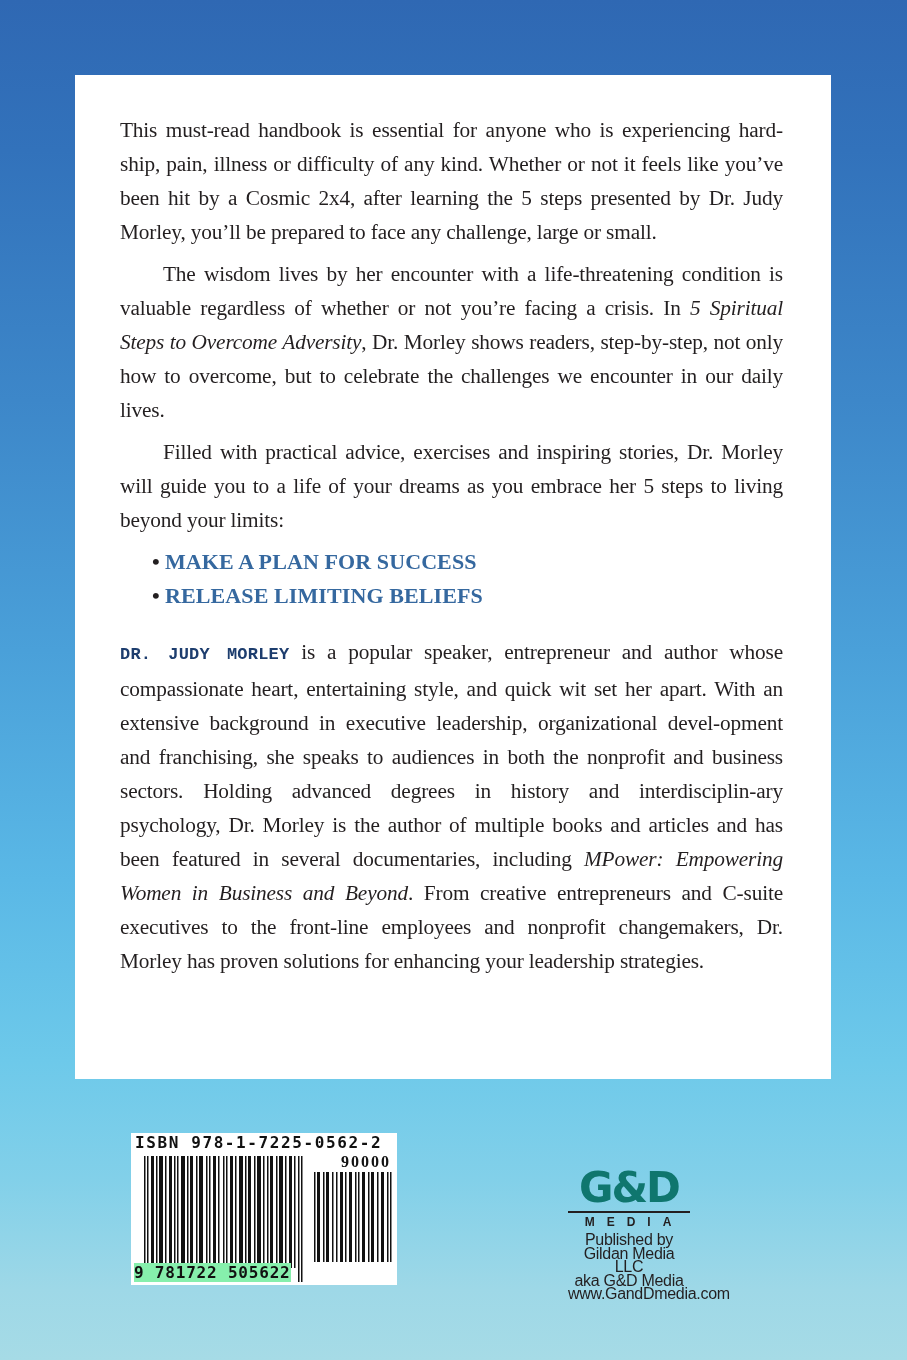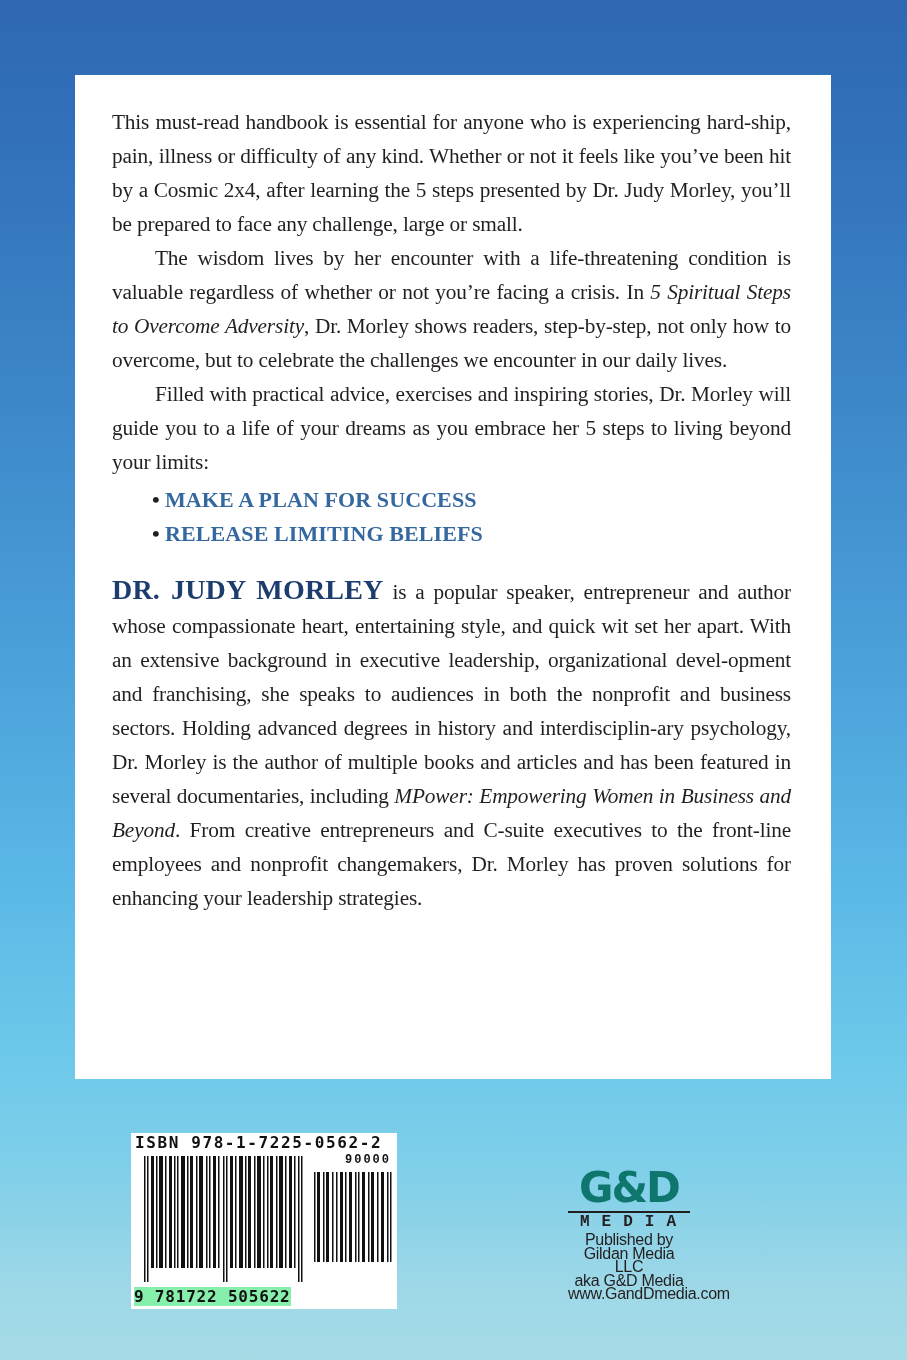--- a/index.html
+++ b/index.html
@@ -10,65 +10,65 @@
       #5ab8e6 880px, #6dc9ea 1060px, #82d0e9 1180px, #9ed8e7 1290px, #a6dbe6 1360px);
     font-family: "Liberation Serif", "DejaVu Serif", serif;
   }
   .panel {
     position: absolute; left: 75px; top: 75px; width: 756px; height: 1004px;
     background: #ffffff; box-sizing: border-box; padding: 30px 40px 0 37px;
   }
   .body-text {
     font-family: "Liberation Serif", serif;
     font-size: 21.3px; line-height: 34px; color: #231f20;
-    text-align: justify; margin: 0;
+    text-align: justify; margin: 8px;
     letter-spacing: -0.15px;
   }
   .body-text.indent { text-indent: 43px; }
   .steps { list-style: none; margin: 4px 0 0 0; padding: 0 0 0 40px; }
   .steps li {
     font-family: "Liberation Serif", serif; font-weight: bold;
     font-size: 22px; line-height: 34px; color: #35689f; letter-spacing: 0.1px;
   }
   .bullet { color: #231f20; display: inline-block; width: 13px; font-size: 22px; }
   .bio { margin-top: 22px; }
   .author-name {
-    font-family: Liberation Serif, serif; font-weight: bold;
-    font-size: 28px; color: #1d3d6e; letter-spacing: 0.2px;
+    font-family: Liberation Mono, monospace; font-weight: bold;
+    font-size: 17px; color: #1d3d6e; letter-spacing: 0.2px;
   }
   i { font-style: italic; }
 
   .barcode-box {
-    position: absolute; left: 131px; top: 1133px; width: 266px; height: 176px;
+    position: absolute; left: 131px; top: 1133px; width: 266px; height: 152px;
     background: #fff;
   }
   .isbn-top {
     position: absolute; left: 4px; top: 0px; font-family: "DejaVu Sans Mono", monospace;
     font-size: 16px; color: #111; letter-spacing: 1.6px; white-space: nowrap; font-weight: bold;
   }
   .price-code {
-    position: absolute; right: 6px; top: 20px; font-family: Liberation Mono, monospace;
-    font-size: 12px; color: #111; letter-spacing: 2px; font-weight: bold;
+    position: absolute; right: 6px; top: 20px; font-family: Liberation Serif, serif;
+    font-size: 16px; color: #111; letter-spacing: 2px; font-weight: bold;
   }
   .ean-digits {
     position: absolute; left: 3px; bottom: 3px; font-family: "DejaVu Sans Mono", monospace;
     font-size: 16px; color: #111; letter-spacing: 0.8px; background: #86efac; font-weight: bold;
     white-space: pre;
   }
   .bars-main { position: absolute; left: 13px; top: 23px; width: 164px; height: 126px; }
   .bars-add { position: absolute; left: 183px; top: 39px; width: 78px; height: 90px; }
 
   .publisher { position: absolute; left: 568px; top: 1168px; width: 122px; text-align: center; }
   .logo-gd {
     font-family: "DejaVu Sans", sans-serif; font-weight: bold; font-size: 42px;
     color: #0f766e; line-height: 40px; letter-spacing: -2px;
   }
   .logo-rule { height: 2px; background: #231f20; margin: 3px 0 2px 0; }
   .logo-media {
-    font-family: Liberation Mono, monospace; font-weight: bold; font-size: 16px;
+    font-family: Liberation Sans, sans-serif; font-weight: bold; font-size: 12px;
     color: #231f20; letter-spacing: 12px; padding-left: 10px; line-height: 14px;
   }
   .pub-line {
     font-family: "Liberation Sans", sans-serif; font-size: 16px; line-height: 13.5px;
     color: #231f20; letter-spacing: -0.3px;
   }
 </style>
 </head>
 <body>
 

